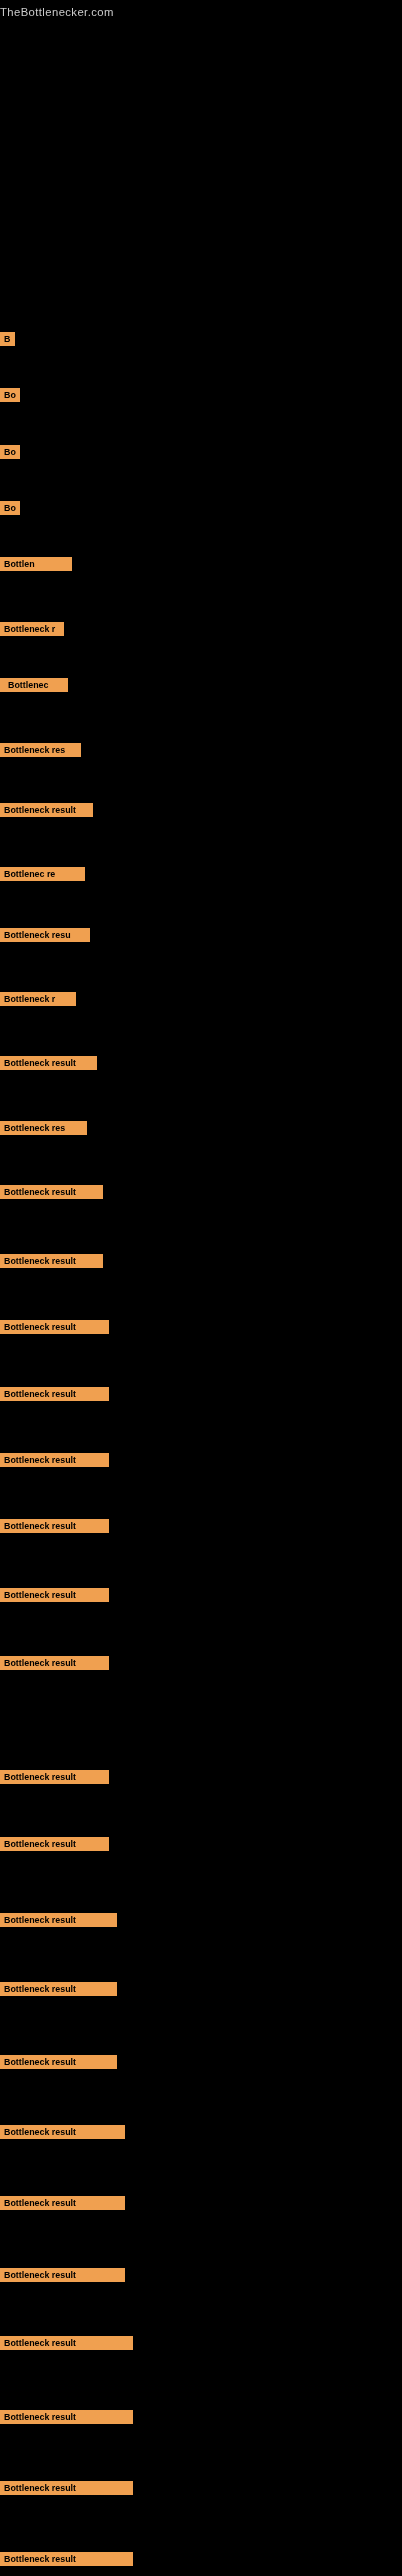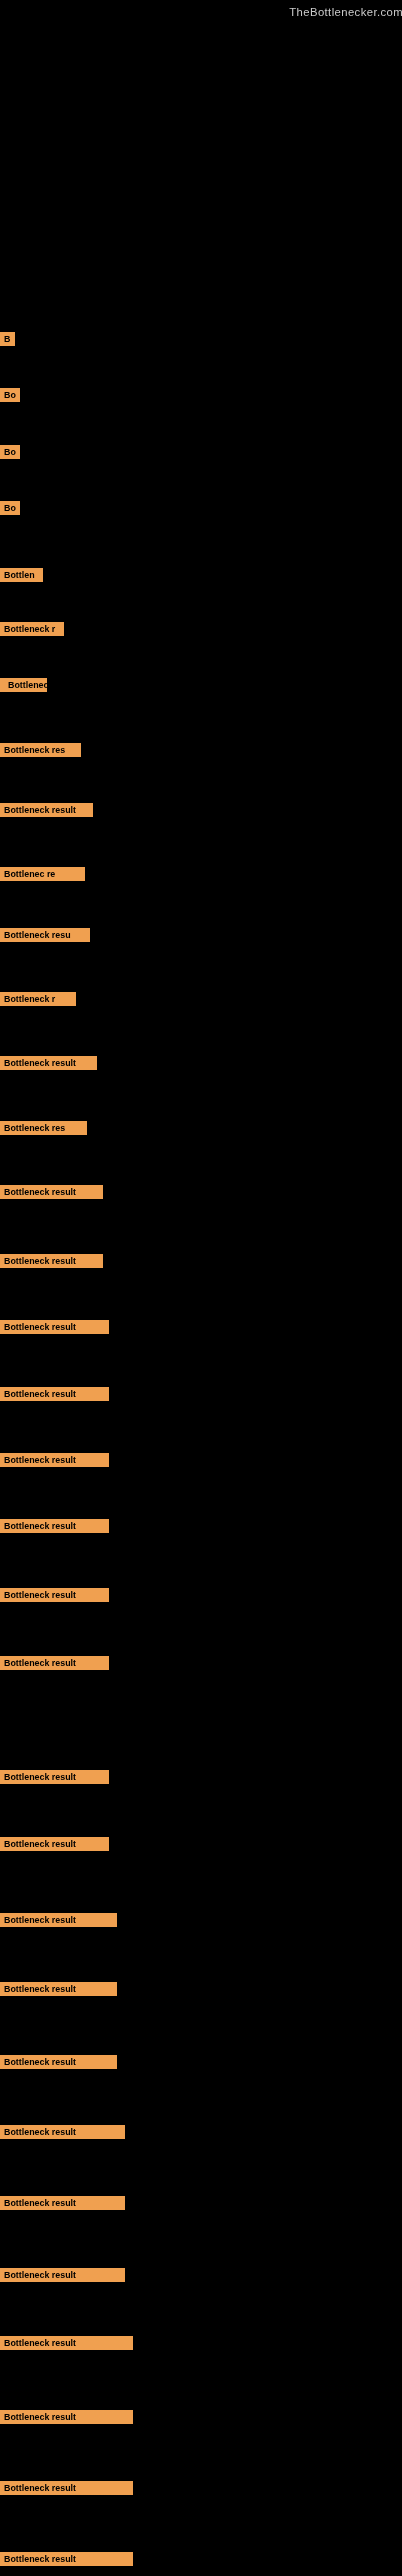--- a/index.html
+++ b/index.html
@@ -11,21 +11,21 @@
       background-color: #000;
       width: 403px;
       min-height: 2576px;
       font-family: Arial, sans-serif;
       position: relative;
       overflow-x: hidden;
     }
     .site-title {
       color: #ccc;
       font-size: 11.3px;
-      text-align: right;
+      text-align: left;
       padding-top: 6.4px;
       letter-spacing: 0.4px;
     }
     .bottleneck-label {
       display: inline-block;
       background-color: #f0a050;
       color: #000;
       font-size: 8.9px;
       font-weight: bold;
       padding: 1.6px 4px;
@@ -38,23 +38,23 @@
 </head>
 <body>
 
 <div class="site-title">TheBottlenecker.com</div>
 
 <div id="labels-container" style="position:relative; width:403px; height:2576px;">
 <div class="bottleneck-label" style="top: 314px; width: 14.5px;">B</div>
     <div class="bottleneck-label" style="top: 370px; width: 20px;">Bo</div>
     <div class="bottleneck-label" style="top: 427px; width: 20px;">Bo</div>
     <div class="bottleneck-label" style="top: 483px; width: 20px;">Bo</div>
-    <div class="bottleneck-label" style="top: 550px; width: 43px;">Bottlen</div>
+    <div class="bottleneck-label" style="top: 539px; width: 72px;">Bottlen</div>
     <div class="bottleneck-label" style="top: 604px; width: 64px;">Bottleneck r</div>
-    <div class="bottleneck-label" style="top: 660px; width: 47px; padding-left: 8px;">Bottlenec</div>
+    <div class="bottleneck-label" style="top: 660px; width: 68px; padding-left: 8px;">Bottlenec</div>
     <div class="bottleneck-label" style="top: 725px; width: 81px;">Bottleneck res</div>
     <div class="bottleneck-label" style="top: 785px; width: 93px;">Bottleneck result</div>
     <div class="bottleneck-label" style="top: 849px; width: 85px;">Bottlenec re</div>
     <div class="bottleneck-label" style="top: 910px; width: 90px;">Bottleneck resu</div>
     <div class="bottleneck-label" style="top: 974px; width: 76px;">Bottleneck r</div>
     <div class="bottleneck-label" style="top: 1038px; width: 97px;">Bottleneck result</div>
     <div class="bottleneck-label" style="top: 1103px; width: 87px;">Bottleneck res</div>
     <div class="bottleneck-label" style="top: 1167px; width: 103px;">Bottleneck result</div>
     <div class="bottleneck-label" style="top: 1236px; width: 103px;">Bottleneck result</div>
     <div class="bottleneck-label" style="top: 1302px; width: 109px;">Bottleneck result</div>

